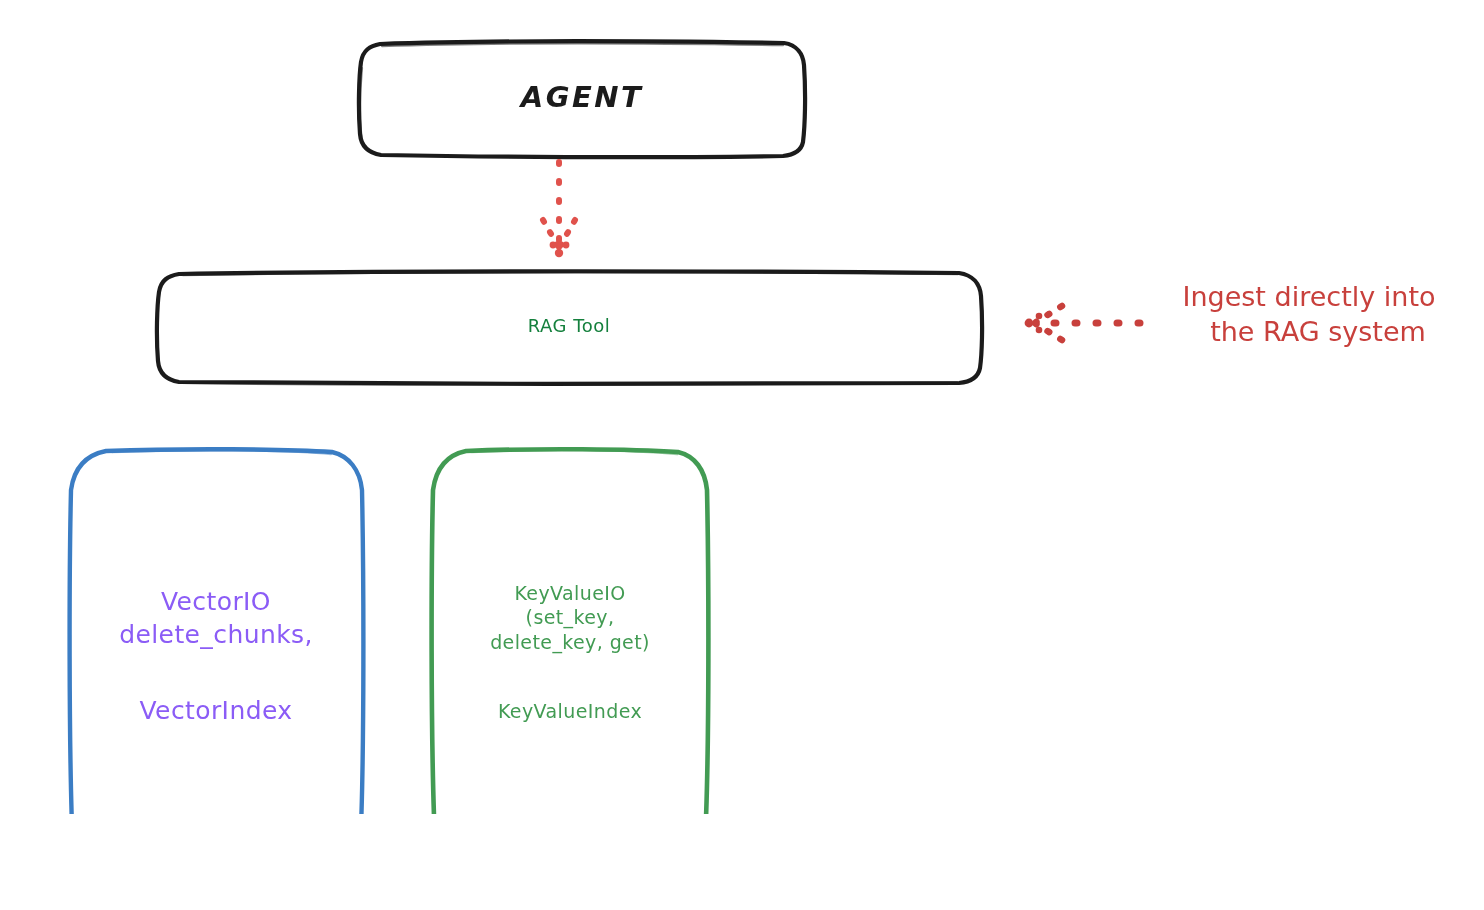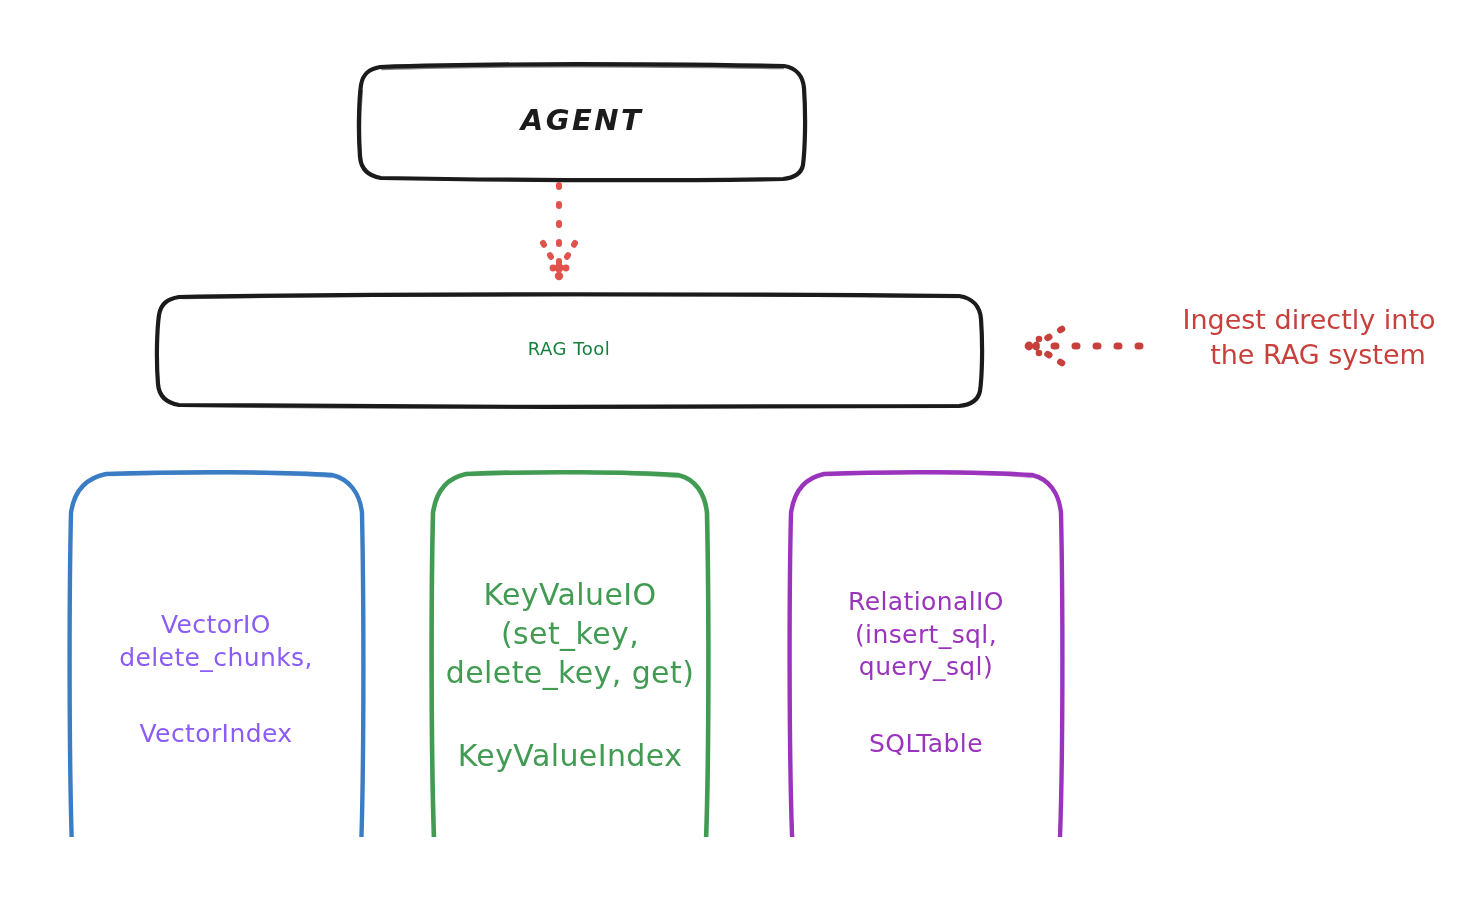--- a/index.html
+++ b/index.html
@@ -7,21 +7,20 @@
     padding: 0;
     background: #ffffff;
   }
   #canvas {
     position: relative;
     width: 1484px;
     height: 814px;
     background: #ffffff;
     overflow: hidden;
     font-family: "DejaVu Sans", sans-serif;
-    margin-top: 23px;
   }
   .node {
     position: absolute;
     box-sizing: border-box;
   }
   .node svg.frame {
     position: absolute;
     left: 0; top: 0;
     width: 100%;
     height: 100%;
@@ -80,21 +79,21 @@
   .blue-ink  { color: #8b5cf6; }
   .green-ink { color: #429b53; }
   .purple-ink{ color: #9b34bd; }
 
   .provider-text {
     font-family: "DejaVu Sans", sans-serif;
     font-weight: 400;
     letter-spacing: 0.4px;
   }
   #vectorio-node .provider-text { font-size: 25px; }
-  #keyvalueio-node .provider-text { font-size: 30px; }
+  #keyvalueio-node .provider-text { font-size: 19px; }
   #relationalio-node .provider-text { font-size: 25px; }
 
   
   #agent-rag-connector {
     position: absolute;
     left: 500px;
     top: 156px;
     width: 120px;
     height: 118px;
   }
@@ -220,35 +219,14 @@
         <span class="api-line">(set_key,</span>
         <span class="api-line">delete_key, get)</span>
       </div>
       <div class="gap"></div>
       <div class="index-block provider-text green-ink">
         <span class="index-line">KeyValueIndex</span>
       </div>
     </div>
   </div>
 
-  <div class="node provider" id="relationalio-node">
-    <svg class="frame" viewBox="0 0 280 408" preserveAspectRatio="none">
-      <path d="M38,5 C108,2 202,3 246,6 C263,10 273,24 275,44
-               C277,134 277,288 274,368 C271,390 259,401 242,403
-               C178,406 94,405 38,402 C19,398 8,386 6,366
-               C3,280 3,124 5,44 C8,22 19,9 38,5 Z" fill="#ffffff" stroke="#9b34bd" stroke-width="4.4" stroke-linecap="round" stroke-linejoin="round"></path>
-      <path d="M44,6 C118,2 205,4 245,8" fill="none" stroke="#9b34bd" stroke-width="2.4" stroke-linecap="round" opacity="0.5"></path>
-      <path d="M44,404 C118,407 208,406 244,402" fill="none" stroke="#9b34bd" stroke-width="2.4" stroke-linecap="round" opacity="0.5"></path>
-    </svg>
-    <div class="label-stack">
-      <div class="api-block provider-text purple-ink">
-        <span class="api-line">RelationalIO</span>
-        <span class="api-line">(insert_sql,</span>
-        <span class="api-line">query_sql)</span>
-      </div>
-      <div class="gap"></div>
-      <div class="index-block provider-text purple-ink">
-        <span class="index-line">SQLTable</span>
-      </div>
-    </div>
-  </div>
 
 </div>
 
 </body></html>

